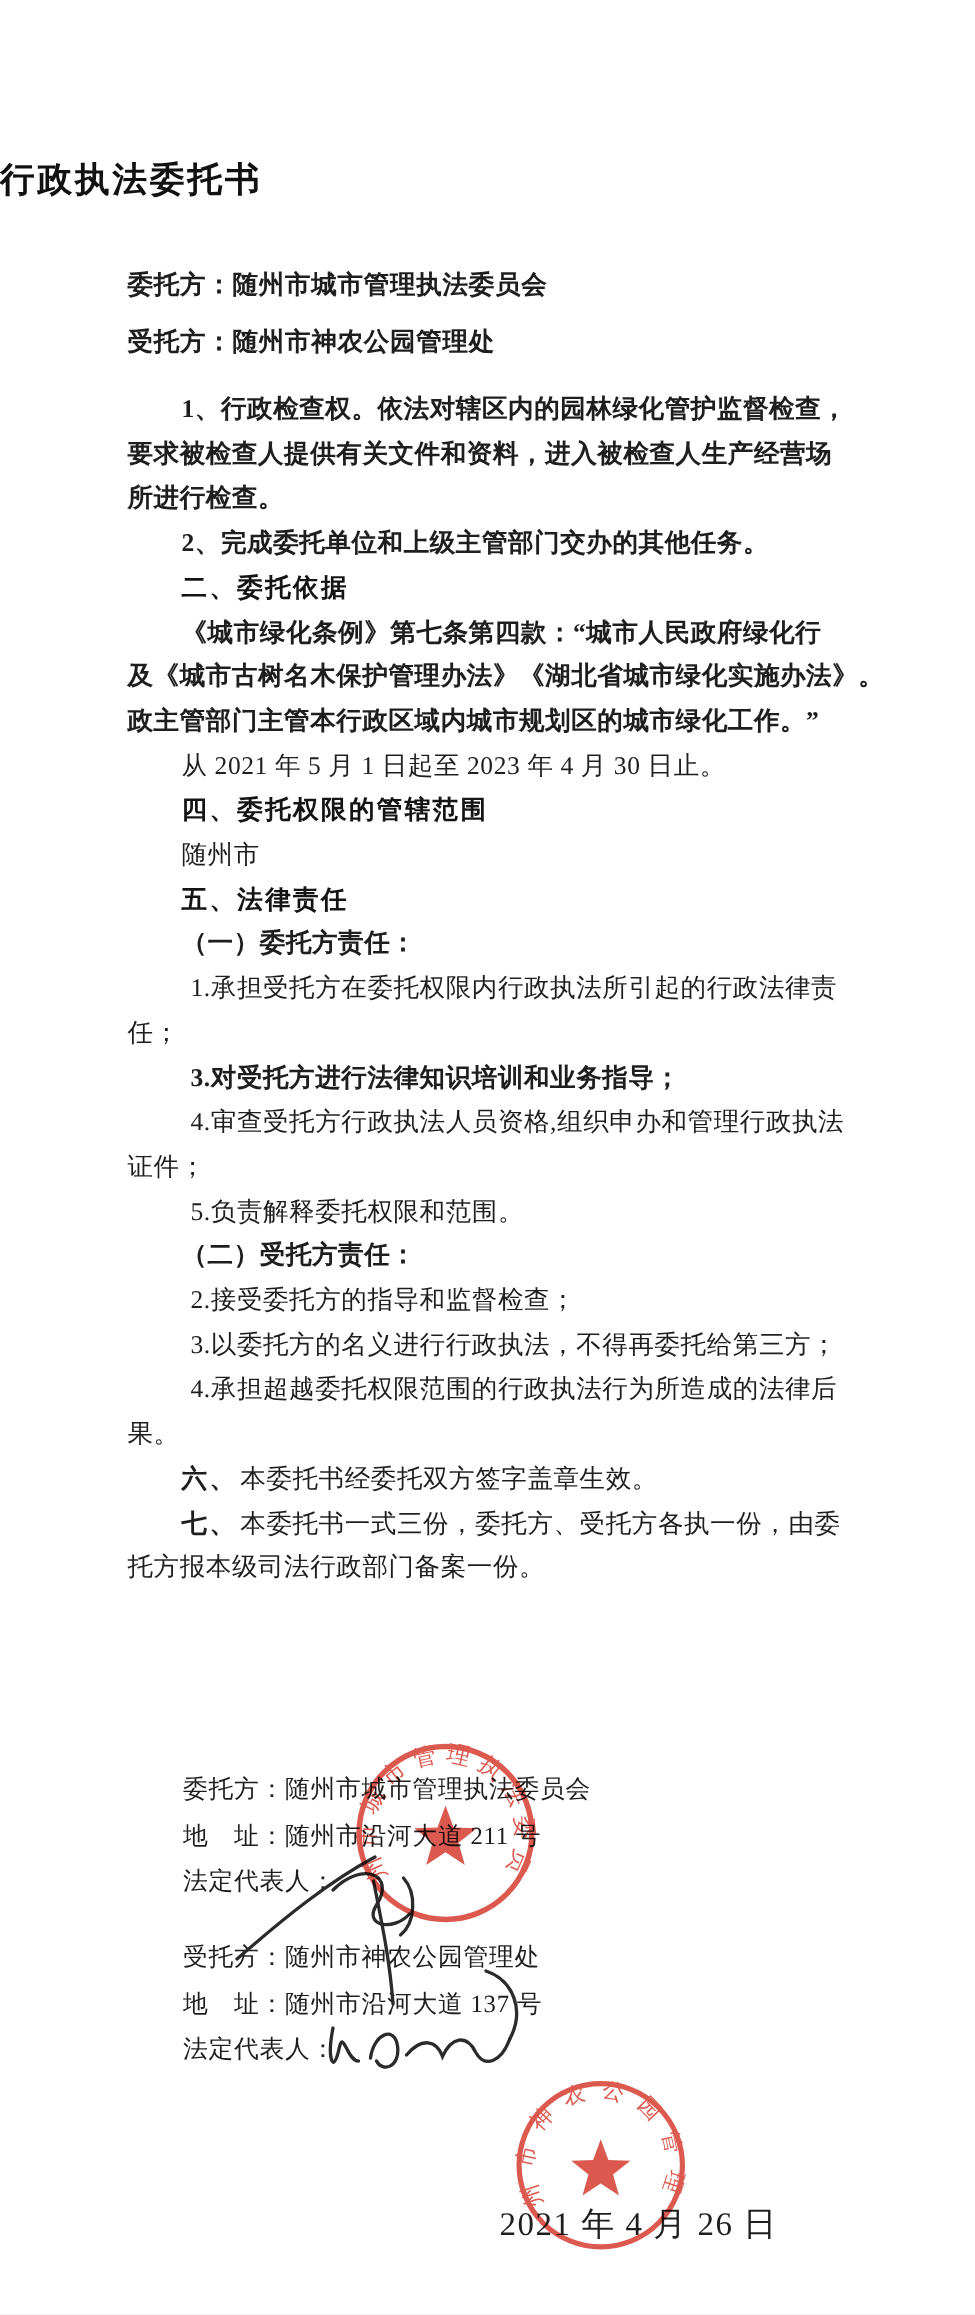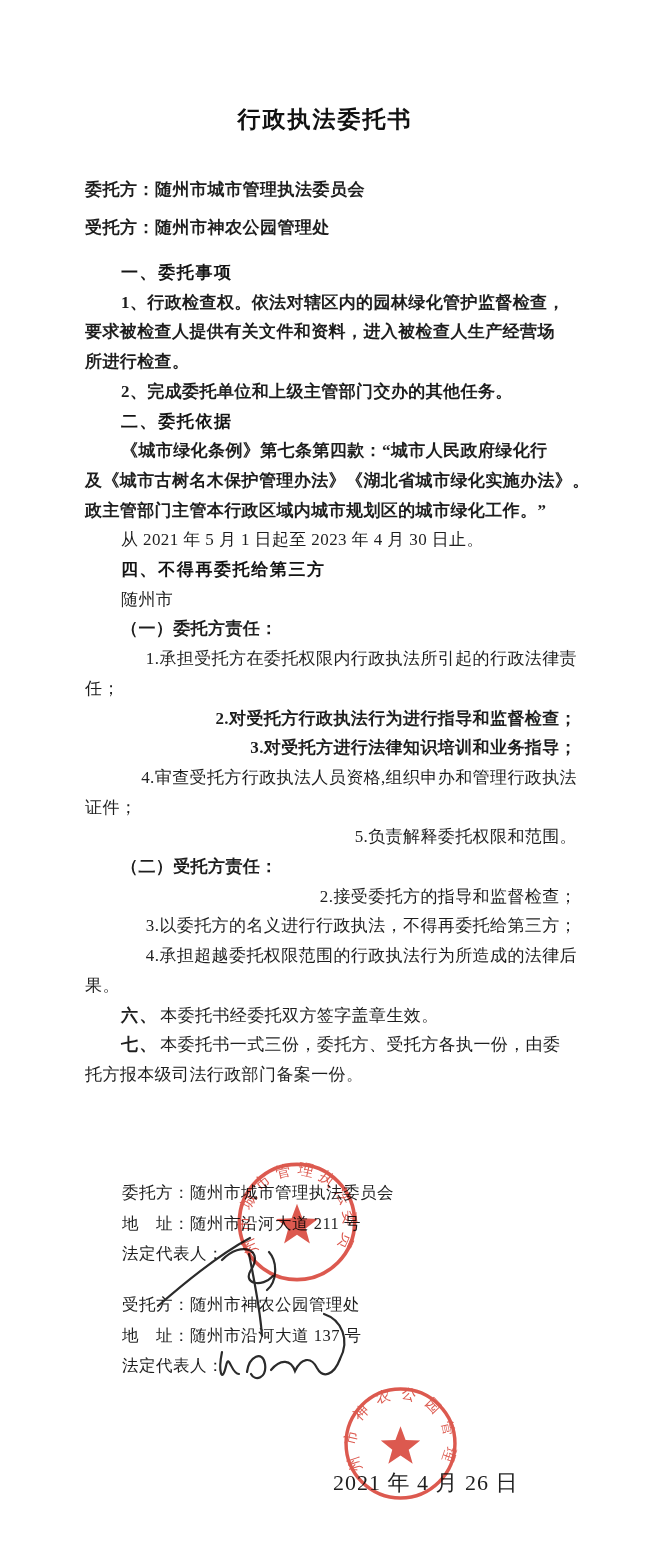--- a/index.html
+++ b/index.html
@@ -7,41 +7,41 @@
     position:relative;
     width:650px;height:1543px;
     margin:0 auto;
     background:#ffffff;
     font-family:"Liberation Serif", serif;
     color:#1e1e1e;
     overflow:hidden;
   }
   .title{
     position:absolute;top:104px;left:0;right:0;
-    text-align:center;
+    text-align:left;
     font-family:"Liberation Sans", sans-serif;
     font-size:23px;font-weight:700;letter-spacing:2px;
     color:#111;
   }
   .intro{
     position:absolute;top:171px;left:85px;right:60px;
     font-size:17px;line-height:38px;font-weight:600;
     letter-spacing:0.5px;white-space:nowrap;
   }
   .body-lines{
     position:absolute;top:258px;left:85px;width:492px;
     font-size:17px;line-height:29.7px;
     letter-spacing:0.4px;
   }
   .line{white-space:nowrap;}
   .line.h{font-family:"Liberation Sans", sans-serif;font-weight:700;letter-spacing:1.6px;color:#141414;}
   .line.b{font-weight:600;}
   .line.r{font-weight:400;}
   .line.ind{padding-left:36px;}
-  .line.ind2{padding-left:42px;text-align:right;}
+  .line.ind2{padding-left:42px;}
   .lead{font-family:"Liberation Sans", sans-serif;font-weight:700;letter-spacing:1.6px;padding-right:2px;}
   .sig-block{
     position:absolute;left:122px;
     font-size:16.5px;line-height:30.5px;font-weight:400;
     letter-spacing:0.5px;white-space:nowrap;
   }
   #sig-block-1{top:1178px;}
   #sig-block-2{top:1290px;}
   .date-line{
     position:absolute;top:1468px;left:333px;
@@ -68,36 +68,35 @@
 <div class="page">
 
   <div class="title">行政执法委托书</div>
 
   <div class="intro">
     <div>委托方：随州市城市管理执法委员会</div>
     <div>受托方：随州市神农公园管理处</div>
   </div>
 
   <div class="body-lines" id="body-lines">
-      <div class="line h ind">一、委托事项</div>
       <div class="line b ind">1、行政检查权。依法对辖区内的园林绿化管护监督检查，</div>
       <div class="line b">要求被检查人提供有关文件和资料，进入被检查人生产经营场</div>
       <div class="line b">所进行检查。</div>
       <div class="line b ind">2、完成委托单位和上级主管部门交办的其他任务。</div>
       <div class="line h ind">二、委托依据</div>
       <div class="line b ind">《城市绿化条例》第七条第四款：“城市人民政府绿化行</div>
       <div class="line b">及《城市古树名木保护管理办法》《湖北省城市绿化实施办法》。</div>
       <div class="line b">政主管部门主管本行政区域内城市规划区的城市绿化工作。”</div>
       <div class="line r ind">从 2021 年 5 月 1 日起至 2023 年 4 月 30 日止。</div>
-      <div class="line h ind">四、不得再委托给第三方</div>
+      <div class="line h ind">四、委托权限的管辖范围</div>
       <div class="line r ind">随州市</div>
+      <div class="line h ind">五、法律责任</div>
       <div class="line b ind">（一）委托方责任：</div>
       <div class="line r ind2">1.承担受托方在委托权限内行政执法所引起的行政法律责</div>
       <div class="line r">任；</div>
-      <div class="line b ind2">2.对受托方行政执法行为进行指导和监督检查；</div>
       <div class="line b ind2">3.对受托方进行法律知识培训和业务指导；</div>
       <div class="line r ind2">4.审查受托方行政执法人员资格,组织申办和管理行政执法</div>
       <div class="line r">证件；</div>
       <div class="line r ind2">5.负责解释委托权限和范围。</div>
       <div class="line b ind">（二）受托方责任：</div>
       <div class="line r ind2">2.接受委托方的指导和监督检查；</div>
       <div class="line r ind2">3.以委托方的名义进行行政执法，不得再委托给第三方；</div>
       <div class="line r ind2">4.承担超越委托权限范围的行政执法行为所造成的法律后</div>
       <div class="line r">果。</div>
       <div class="line r ind"><span class="lead">六、</span>本委托书经委托双方签字盖章生效。</div>

